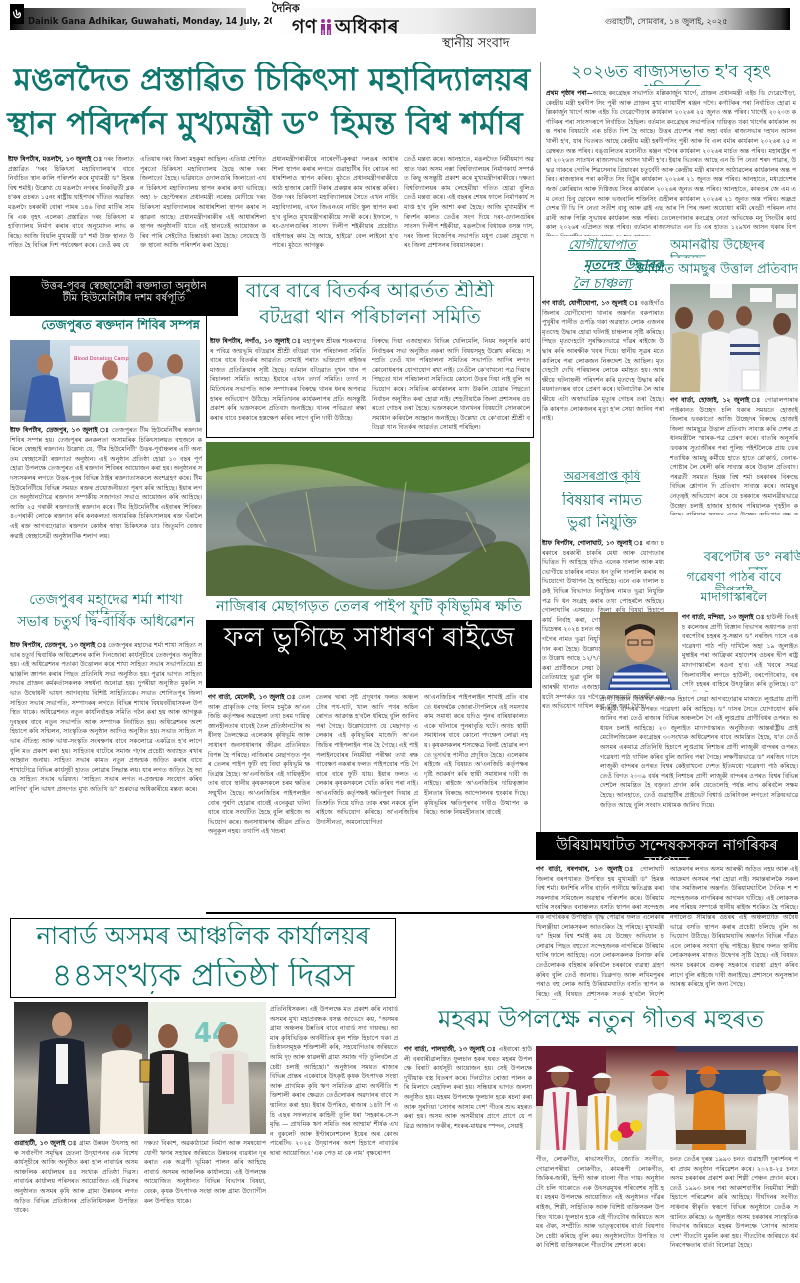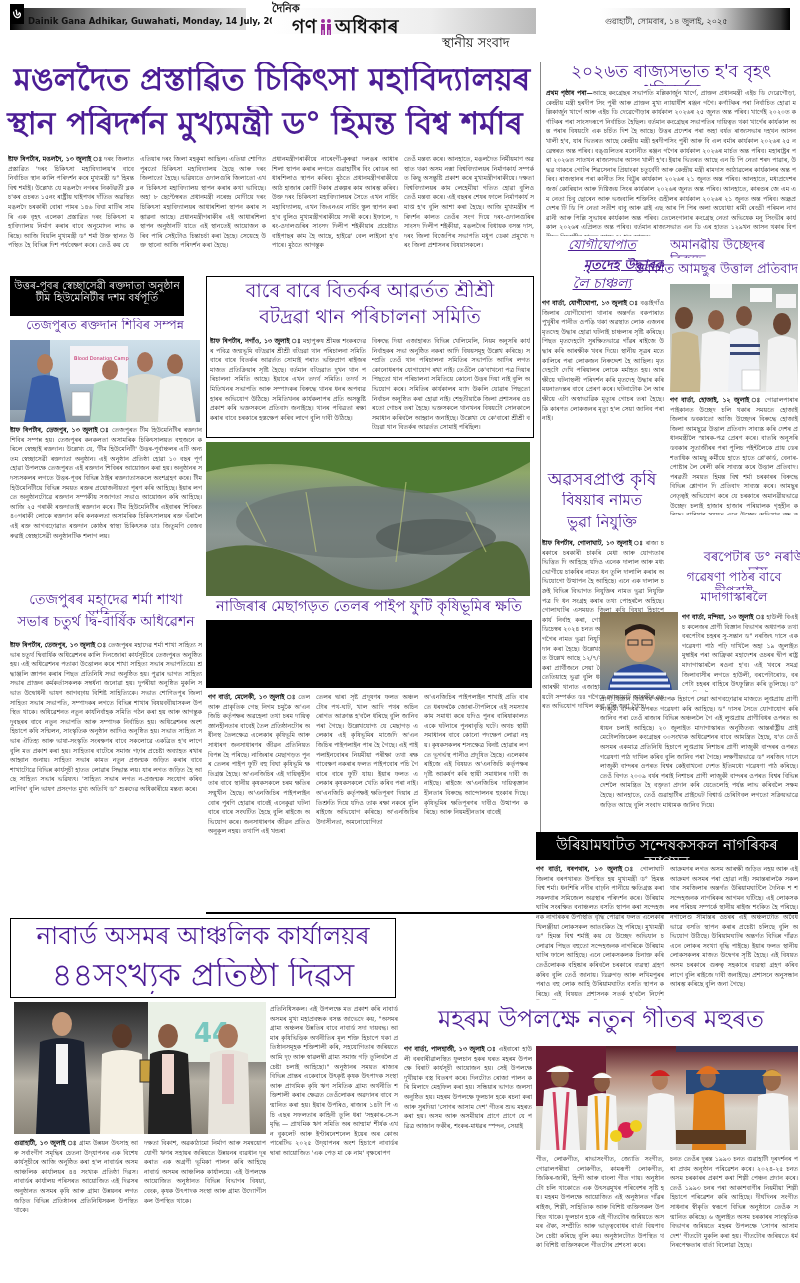--- a/index.html
+++ b/index.html
@@ -1,20 +1,20 @@
 <!DOCTYPE html>
 <html><head>
 <meta charset="utf-8">
 <style>
   * { box-sizing: border-box; margin: 0; padding: 0; }
   body { width: 800px; height: 1283px; background: #fff; font-family: "DejaVu Sans", sans-serif; color: #111; position: relative; overflow: hidden; }
   .abs { position: absolute; }
   .txt { font-family: "DejaVu Serif", serif; font-size: 6.2px; line-height: 9.6px; color: #222; text-align: justify; overflow: hidden; word-break: break-all; }
   .txt b { font-weight: bold; color: #000; }
-  .hl { font-family: "DejaVu Sans", sans-serif; font-weight: bold; text-align: center; color: #4c1d95; line-height: 1.12; overflow: hidden; }
+  .hl { font-family: "DejaVu Sans", sans-serif; font-weight: bold; text-align: center; color: #0f766e; line-height: 1.12; overflow: hidden; }
   .inv { background: #000; color: #fff; }
   .box { border: 1.5px solid #000; }
   .photo { overflow: hidden; }
   .vrule { position: absolute; width: 1px; background: #888; }
   .hrule { position: absolute; height: 1.5px; background: #000; }
 
   
   .mast-left { left: 10px; top: 8px; width: 236px; height: 22px; background: linear-gradient(90deg, #000 0%, #333 6%, #999 40%, #ddd 100%); }
   .pageno { left: 10px; top: 4px; width: 14px; height: 20px; background: #000; color: #fff; font-weight: bold; font-size: 13px; text-align: center; line-height: 20px; }
   .mast-date-en { left: 28px; top: 16px; font-size: 8.5px; font-weight: bold; color: #111; }
@@ -50,25 +50,25 @@
 <div class="abs txt" style="left:8px;top:154px;width:126px;height:100px;"><b>ষ্টাফ ৰিপৰ্টাৰ, মঙলদৈ, ১৩ জুলাই ঃ</b> <span>দৰং জিলাত প্ৰস্তাৱিত 'দৰং চিকিৎসা মহাবিদ্যালয়'ৰ বাবে নিৰ্বাচিত স্থান কালি পৰিদৰ্শন কৰে মুখ্যমন্ত্ৰী ড° হিমন্ত বিশ্ব শৰ্মাই। উল্লেখ্য যে মঙলদৈ নগৰৰ নিকটৱৰ্তী ব্লক চ'কৰ ওচৰত ১৫নং ৰাষ্ট্ৰীয় ঘাইপথৰ দাঁতিত অৱস্থিত মঙলদৈ চৰকাৰী বোৰা পামৰ ১৪৬ বিঘা মাটিৰ সামৰি এক বৃহৎ এলেকা প্ৰস্তাৱিত দৰং চিকিৎসা মহাবিদ্যালয় নিৰ্মাণ কৰাৰ বাবে অনুমোদন লাভ কৰিছে। আজি বিয়লি মুখ্যমন্ত্ৰী ড° শৰ্মা উক্ত স্থানত উপস্থিত হৈ বিভিন্ন দিশ পৰ্যবেক্ষণ কৰে। তেওঁ কয় যে</span></div>
 <div class="abs txt" style="left:140px;top:154px;width:126px;height:100px;">এতিয়াৰ দৰং জিলা মহকুমা আছিল। এতিয়া শোণিতপুৰতো চিকিৎসা মহাবিদ্যালয় হৈছে আৰু দৰং জিলাতো হৈছে। ভৱিষ্যতে ওদালগুৰি জিলাতো এখন চিকিৎসা মহাবিদ্যালয় স্থাপন কৰাৰ কথা ভাবিছে। অহা ৮ ছেপ্টেম্বৰত প্ৰধানমন্ত্ৰী নৰেন্দ্ৰ মোদীয়ে দৰং চিকিৎসা মহাবিদ্যালয়ৰ আধাৰশিলা স্থাপন কৰাৰ সম্ভাৱনা আছে। প্ৰধানমন্ত্ৰীগৰাকীৰ এই আধাৰশিলা স্থাপন অনুষ্ঠানটি যাতে এই স্থানতেই আয়োজন কৰিব পাৰি সেইটোও চিন্তাচৰ্চা কৰা হৈছে। সেয়েহে উক্ত স্থানো আজি পৰিদৰ্শন কৰা হৈছে।</div>
 <div class="abs txt" style="left:272px;top:154px;width:126px;height:100px;">প্ৰধানমন্ত্ৰীগৰাকীয়ে নাৰেংগী-কুৰুৱা দলঙৰ আধাৰশিলা স্থাপন কৰাৰ লগতে গুৱাহাটীৰ বিং ৰোডৰ আধাৰশিলাও স্থাপন কৰিব। মুঠতে প্ৰধানমন্ত্ৰীগৰাকীয়ে আঠ হাজাৰ কোটি টকাৰ প্ৰকল্পৰ কাম আৰম্ভ কৰিব। উক্ত দৰং চিকিৎসা মহাবিদ্যালয়ৰ সৈতে এখন নাৰ্চিং মহাবিদ্যালয়, এখন জিএনএম নাৰ্চিং স্কুল স্থাপন কৰা হ'ব বুলিও মুখ্যমন্ত্ৰীগৰাকীয়ে সদৰী কৰে। ইফালে, দৰং-ওদালগুৰিৰ সাংসদ দিলীপ শইকীয়াৰ প্ৰচেষ্টাত বাইপাছৰ কাম হৈ আছে, হাইৱে' বেল লাইনো হ'ব পাৰে। মুঠতে আগন্তুক</div>
 <div class="abs txt" style="left:404px;top:154px;width:130px;height:100px;">তেওঁ মন্তব্য কৰে। আনহাতে, মঙলদৈত নিৰ্মীয়মাণ অৱস্থাত থকা অসম নক্সা বিশ্ববিদ্যালয়ৰ নিৰ্মাণকাৰ্য সম্পৰ্কত কিছু অসন্তুষ্টি প্ৰকাশ কৰে মুখ্যমন্ত্ৰীগৰাকীয়ে। দক্ষতা বিশ্ববিদ্যালয়ৰ কাম লেহেমীয়া গতিত হোৱা বুলিও তেওঁ মন্তব্য কৰে। এই বছৰৰ শেষৰ ফালে নিৰ্মাণকাৰ্য সমাপ্ত হ'ব বুলি আশা কৰা হৈছে। আজি মুখ্যমন্ত্ৰীৰ পৰিদৰ্শন কালত তেওঁৰ সংগ দিয়ে দৰং-ওদালগুৰিৰ সাংসদ দিলীপ শইকীয়া, মঙলদৈৰ বিধায়ক বসন্ত দাস, দৰং জিলা বিজেপিৰ সভাপতি মধুপ ডেকা প্ৰমুখ্যে দৰং জিলা প্ৰশাসনৰ বিষয়াসকলে।</div>
 
 <div class="vrule" style="left:540px;top:62px;height:770px;"></div>
 
 <div class="abs hl" style="left:546px;top:62px;width:250px;height:24px;font-size:17px;font-weight:normal;">২০২৬ত ৰাজ্যসভাত হ'ব বৃহৎ পৰিৱৰ্তন</div>
 <div class="abs txt" style="left:546px;top:88px;width:250px;height:148px;"><b>প্ৰথম পৃষ্ঠাৰ পৰা—</b><span>আছে কংগ্ৰেছৰ সভাপতি মল্লিকাৰ্জুন খাৰ্গে, প্ৰাক্তন প্ৰধানমন্ত্ৰী এইচ ডি দেৱেগৌড়া, কেন্দ্ৰীয় মন্ত্ৰী হৰদীপ সিং পুৰী আৰু প্ৰাক্তন মুখ্য ন্যায়াধীশ ৰঞ্জন গগৈ। কৰ্ণাটকৰ পৰা নিৰ্বাচিত হোৱা মল্লিকাৰ্জুন খাৰ্গে আৰু এইচ ডি দেৱেগৌড়াৰ কাৰ্যকাল ২০২৬ৰ ২৫ জুনত অন্ত পৰিব। খাৰ্গেই ২০২০ত কৰ্ণাটকৰ পৰা সাংসদৰূপে নিৰ্বাচিত হৈছিল। বৰ্তমান কংগ্ৰেছৰ সভাপতিৰ দায়িত্বত থকা খাৰ্গেৰ কাৰ্যকাল অন্ত পৰাৰ বিষয়টো এক চৰ্চিত দিশ হৈ আছে। উত্তৰ প্ৰদেশৰ পৰা অহা বৰ্ষত ৰাজ্যসভাৰ দহখন আসন খালী হ'ব, যাৰ ভিতৰত আছে কেন্দ্ৰীয় মন্ত্ৰী হৰদীপসিং পুৰী আৰু বি এল বৰ্মাৰ কাৰ্যকাল ২০২৬ৰ ২৫ নৱেম্বৰত অন্ত পৰিব। বঙ্গুলিতৰ মনোনীত ৰঞ্জন গগৈৰ কাৰ্যকাল ২০২৬ৰ মাৰ্চত অন্ত পৰিব। মহাৰাষ্ট্ৰৰ পৰা ২০২৬ত সাতখন ৰাজ্যসভাৰ আসন খালী হ'ব। ইয়াৰ ভিতৰত আছে এন চি পি নেতা শৰদ পাৱাৰ, উদ্ধৱ থাকৰে গোটৰ শিৱসেনাৰ প্ৰিয়াংকা চতুৰ্বেদী আৰু কেন্দ্ৰীয় মন্ত্ৰী ৰামদাস আঠাৱলেৰ কাৰ্যকালৰ অন্ত পৰিব। ৰাজস্থানৰ পৰা কানীত সিং বিট্টুৰ কাৰ্যকাল ২০২৬ৰ ২১ জুনত অন্ত পৰিব। আনহাতে, মধ্যপ্ৰদেশৰ জৰ্জ কোৰিয়ান আৰু দিগ্বিজয় সিংৰ কাৰ্যকাল ২০২৬ৰ জুনত অন্ত পৰিব। আনহাতে, কাৰণ্ডৰ জে এম এম নেতা চিবু ছোৰেন আৰু ভজবালি শক্তিসিং গুহীলৰ কাৰ্যকাল ২০২৬ৰ ২১ জুনত অন্ত পৰিব। অন্ধ্ৰপ্ৰদেশৰ টি ডি পি নেতা সতীশ বাবু আৰু ৱাই এছ আৰ পি পিৰ অলা অযোধ্যা ৰামী ৰেড্ডী পৰিমল নাথৱানী আৰু পিল্লি সুভাষৰ কাৰ্যকাল অন্ত পৰিব। তেলেংগানাৰ কংগ্ৰেছ নেতা অভিষেক মনু সিংভীৰ কাৰ্যকাল ২০২৬ৰ এপ্ৰিলত অন্ত পৰিব। বৰ্তমান ৰাজ্যসভাত এন ডি এৰ হাতত ১২৯খন আসন থকাৰ বিপৰীতে বিৰোধীৰ হাতত আছে ৭৮খন আসন।</span></div>
 
-<div class="abs hl inv" style="left:10px;top:276px;width:174px;height:40px;font-size:10.5px;padding-top:4px;font-weight:normal;">
+<div class="abs hl inv" style="left:10px;top:276px;width:228px;height:40px;font-size:10.5px;padding-top:4px;font-weight:normal;">
   <div>উত্তৰ-পূবৰ স্বেচ্ছাসেৱী ৰক্তদাতা অনুষ্ঠান</div>
   <div>টীম হিউমেনিটীৰ দশম বৰ্ষপূৰ্তি</div>
 </div>
-<div class="abs hl" style="left:10px;top:318px;width:190px;height:20px;font-size:12.5px;font-weight:normal;text-align:center;">তেজপুৰত ৰক্তদান শিবিৰ সম্পন্ন</div>
+<div class="abs hl" style="left:10px;top:318px;width:190px;height:20px;font-size:12.5px;font-weight:bold;text-align:right;">তেজপুৰত ৰক্তদান শিবিৰ সম্পন্ন</div>
 <div class="abs photo" style="left:10px;top:340px;width:190px;height:82px;background:linear-gradient(180deg,#cfe0ea 0%,#b9cddb 45%,#8c9aa6 100%);">
   <svg width="190" height="82" viewBox="0 0 190 82">
     <rect x="60" y="6" width="58" height="38" fill="#f4f2f6"></rect>
     <rect x="0" y="0" width="40" height="70" fill="#3a5a8c" opacity="0.6"></rect>
     <ellipse cx="35" cy="24" rx="8" ry="10" fill="#b07c5c"></ellipse>
     <path d="M14 82 L22 38 Q35 32 48 38 L56 82Z" fill="#3b5fa8"></path>
     <ellipse cx="100" cy="30" rx="8" ry="10" fill="#a8735a"></ellipse>
     <path d="M80 82 L84 44 Q100 36 116 44 L120 82Z" fill="#b8dcc8"></path>
     <ellipse cx="135" cy="22" rx="8" ry="10" fill="#a8735a"></ellipse>
     <path d="M116 82 L118 38 Q135 30 152 38 L156 82Z" fill="#dcdcd0"></path>
@@ -94,31 +94,32 @@
   <svg width="324" height="154" viewBox="0 0 324 154">
     <path d="M0 30 Q80 10 160 40 T324 20 L324 0 L0 0Z" fill="#4e7a32"></path>
     <path d="M0 110 Q60 90 120 130 T250 120 T324 140 L324 154 L0 154Z" fill="#556b3c"></path>
     <ellipse cx="150" cy="80" rx="120" ry="36" fill="#6a7470" opacity="0.7"></ellipse>
     <ellipse cx="230" cy="95" rx="60" ry="18" fill="#4a514e" opacity="0.6"></ellipse>
     <path d="M40 60 L60 100 M100 50 L110 110 M200 40 L190 120 M260 70 L280 110" stroke="#b9c47a" stroke-width="1.2" opacity="0.7"></path>
   </svg>
 </div>
 <div class="abs hl" style="left:206px;top:598px;width:326px;height:20px;font-size:14.5px;font-weight:normal;">নাজিৰাৰ মেছাগড়ত তেলৰ পাইপ ফুটি কৃষিভূমিৰ ক্ষতি</div>
 <div class="abs hl inv" style="left:206px;top:620px;width:326px;height:68px;font-size:27px;font-weight:normal;padding-top:2px;">
+  <div>ফল ভুগিছে সাধাৰণ ৰাইজে</div>
 </div>
 <div class="abs txt" style="left:208px;top:692px;width:102px;height:218px;"><b>গণ বাৰ্তা, মেলেকী, ১৩ জুলাই ঃ</b> <span>তেল আৰু প্ৰাকৃতিক গেছ নিগম চমুকৈ অ'এনজিচি কৰ্তৃপক্ষৰ অৱহেলা তথা চৰম দায়িত্বজ্ঞানহীনতাৰ বাবেই তৈল প্ৰতিষ্ঠানটোৰ অধীনস্থ তৈলক্ষেত্ৰ এলেকাৰ কৃষিভূমি আৰু সাধাৰণ জনসাধাৰণৰ জীৱন প্ৰতিনিয়ত বিপন্ন হৈ পৰিছে। নাজিৰাৰ মেছাগড়ত পুনৰ তেলৰ পাইপ ফুটি বহু বিঘা কৃষিভূমি ক্ষতিগ্ৰস্ত হৈছে। অ'এনজিচিৰ এই দায়িত্বহীনতাৰ বাবে স্থানীয় কৃষকসকলে চৰম ক্ষতিৰ সন্মুখীন হৈছে। অ'এনজিচিৰ পাইপলাইনবোৰ পুৰণি হোৱাৰ বাবেই এনেকুৱা ঘটনা বাৰে বাৰে সংঘটিত হৈছে বুলি ৰাইজে অভিযোগ কৰে। জনসাধাৰণৰ জীৱন প্ৰতিও অনুকূল নহয়। তথাপি এই খন্ডৰা</span></div>
 <div class="abs txt" style="left:316px;top:692px;width:102px;height:218px;">তেলৰ দ্বাৰা সৃষ্ট প্ৰদূষণৰ ফলত অঞ্চলটোৰ পথ-ঘাট, খাল আদি পথৰ অচিন ৰোগত আক্ৰান্ত হ'বলৈ ধৰিছে বুলি জানিব পৰা গৈছে। উল্লেখযোগ্য যে মেছাগড় এলেকাৰ এই কৃষিভূমিৰ মাজেদি অ'এনজিচিৰ পাইপলাইন পাৰ হৈ গৈছে। এই পাইপলাইনবোৰৰ নিয়মীয়া পৰীক্ষা তথা ৰক্ষণাবেক্ষণ নকৰাৰ ফলত পাইপবোৰ পচি গৈ বাৰে বাৰে ফুটি যায়। ইয়াৰ ফলত এলেকাৰ কৃষকসকলে খেতি কৰিব পৰা নাই। অ'এনজিচি কৰ্তৃপক্ষই ক্ষতিপূৰণ দিয়াৰ প্ৰতিশ্ৰুতি দিয়ে যদিও তাক ৰক্ষা নকৰে বুলি ৰাইজে অভিযোগ কৰিছে। অ'এনজিচিৰ উদাসীনতা, অমনোযোগিতা</div>
 <div class="abs txt" style="left:424px;top:692px;width:104px;height:218px;">অ'এনজিচিৰ পাইপলাইন শাখাই প্ৰতি বাৰতে ধৰফৰকৈ জোৰা-টাপলিৰে এই সমস্যাৰ কাম সমাধা কৰে যদিও পুনৰ বাৰিষাকালত একে ঘটনাৰে পুনৰাবৃত্তি ঘটে। অথচ স্থায়ী সমাধানৰ বাবে কোনো পদক্ষেপ লোৱা নহয়। কৃষকসকলৰ শস্যক্ষেত্ৰ বিনষ্ট হোৱাৰ লগতে ভূগৰ্ভস্থ পানীও প্ৰদূষিত হৈছে। এলেকাৰ ৰাইজে এই বিষয়ত অ'এনজিচি কৰ্তৃপক্ষৰ দৃষ্টি আকৰ্ষণ কৰি স্থায়ী সমাধানৰ দাবী জনাইছে। ৰাইজে অ'এনজিচিৰ দায়িত্বজ্ঞানহীনতাৰ বিৰুদ্ধে আন্দোলনৰ হুংকাৰ দিছে। কৃষিভূমিৰ ক্ষতিপূৰণৰ দাবীও উত্থাপন কৰিছে। আৰু নিয়মহীনতাৰ বাবেই</div>
 
 <div class="abs hl" style="left:540px;top:238px;width:124px;height:18px;font-size:13px;font-style:italic;font-weight:normal;text-decoration:underline;">যোগীঘোপাত</div>
 <div class="abs hl" style="left:540px;top:258px;width:124px;height:18px;font-size:13px;font-style:italic;text-decoration:underline;text-align:right;">মৃতদেহ উদ্ধাৰক</div>
 <div class="abs hl" style="left:540px;top:276px;width:124px;height:20px;font-size:14px;font-style:italic;font-weight:normal;text-decoration:underline;">লৈ চাঞ্চল্য</div>
 <div class="abs txt" style="left:542px;top:298px;width:122px;height:168px;"><b>গণ বাৰ্তা, যোগীঘোপা, ১৩ জুলাই ঃ</b> <span>বঙাইগাঁও জিলাৰ যোগীঘোপা থানাৰ অন্তৰ্গত বকপাৰাত পুখুৰীৰ পানীত ওপঙি থকা অৱস্থাত লোক এজনৰ মৃতদেহ উদ্ধাৰ হোৱা ঘটনাই চাঞ্চল্যৰ সৃষ্টি কৰিছে। পিছত মৃতদেহটো সুৰক্ষিতভাৱে গাঁৱৰ ৰাইজে উদ্ধাৰ কৰি আৰক্ষীক খবৰ দিয়ে। স্থানীয় সূত্ৰৰ মতে কালিৰে পৰা লোকজন নিৰুদ্দেশ হৈ আছিল। মৃতদেহটো দেখি পৰিয়ালৰ লোকে মৰ্মাহত হয়। আৰক্ষীয়ে ঘটনাস্থলী পৰিদৰ্শন কৰি মৃতদেহ উদ্ধাৰ কৰি ময়নাতদন্তৰ বাবে প্ৰেৰণ কৰে। ঘটনাটোক লৈ আৰক্ষীয়ে এটা অস্বাভাৱিক মৃত্যুৰ গোচৰ তৰা হৈছে। কি কাৰণত লোকজনৰ মৃত্যু হ'ল সেয়া জানিব পৰা নাই।</span></div>
 
-<div class="abs hl" style="left:540px;top:470px;width:124px;height:22px;font-size:17px;font-weight:normal;">অৱসৰপ্ৰাপ্ত কৃষি</div>
+<div class="abs hl" style="left:540px;top:470px;width:124px;height:22px;font-size:12px;font-weight:normal;text-decoration:underline;">অৱসৰপ্ৰাপ্ত কৃষি</div>
 <div class="abs hl" style="left:540px;top:492px;width:124px;height:22px;font-size:15px;font-weight:normal;">বিষয়াৰ নামত</div>
 <div class="abs hl" style="left:540px;top:514px;width:124px;height:22px;font-size:15px;font-weight:normal;">ভুৱা নিযুক্তি</div>
 <div class="abs txt" style="left:542px;top:538px;width:122px;height:292px;"><b>ষ্টাফ ৰিপৰ্টাৰ, গোলাঘাট, ১৩ জুলাই ঃ</b> <span>ৰাজ্য চৰকাৰে চৰকাৰী চাকৰি মেধা আৰু যোগ্যতাৰ ভিত্তিত দি আহিছে যদিও এনেক দালাল আৰু মধ্য ভোগীয়ে চাকৰিৰ নামত ধন তুলি দালালি কৰাৰ অভিযোগো উত্থাপন হৈ আহিছে। এনে এক দালাল চক্ৰই বিভিন্ন বিভাগত নিযুক্তিৰ নামত ভুৱা নিযুক্তি পত্ৰ দি ধন সংগ্ৰহ কৰাৰ তথ্য পোহৰলৈ অহিছে। গোলাঘাটৰ এসময়ত জিলা কৃষি বিষয়া হিচাপে কাৰ্য নিৰ্বাহ কৰা, গোলাঘাটৰ পৰা যোৱা ৩১ ডিচেম্বৰ ২০২৪ চনত অৱসৰ গ্ৰহণ কৰা ডঃ নিৰ্মলী গগৈৰ নামত ভুৱা নিযুক্তি পত্ৰ প্ৰাৰ্থীৰ যোগেদি প্ৰদান কৰা হৈছে। উল্লেখযোগ্য যে ভুৱা নিযুক্তি পত্ৰত উল্লেখ আছে ১২/৭/২৫। ভুৱা নিযুক্তি পত্ৰ লাভ কৰা প্ৰাৰ্থীজনে সেয়া লৈ কৃষি বিভাগলৈ গৈছিল। তেতিয়াহে ভুৱা বুলি ধৰা পৰে। গোলাঘাটৰ সদৰ আৰক্ষী থানাত এজাহাৰ দাখিল কৰা হৈছে। বিষয়টো সম্পৰ্কত ডঃ গগৈয়ে গোলাঘাট আৰক্ষীৰ ওচৰত অভিযোগ দাখিল কৰা বুলি জনা গৈছে।</span></div>
 
 <div class="abs hl" style="left:670px;top:238px;width:128px;height:20px;font-size:13px;font-weight:normal;text-align:left;">অমানৱীয় উচ্ছেদৰ বিৰুদ্ধে</div>
 <div class="abs hl" style="left:600px;top:262px;width:198px;height:20px;font-size:13px;font-weight:normal;text-align:right;">ডবকাত আমছুৰ উত্তাল প্ৰতিবাদ</div>
 <div class="abs photo" style="left:670px;top:284px;width:128px;height:108px;background:linear-gradient(180deg,#9aa8a0 0%,#c4c8c2 40%,#e8e8e6 100%);">
   <svg width="128" height="108" viewBox="0 0 128 108">
     <rect x="40" y="0" width="22" height="14" fill="#fafafa"></rect>
     <rect x="80" y="4" width="22" height="14" fill="#fafafa"></rect>

